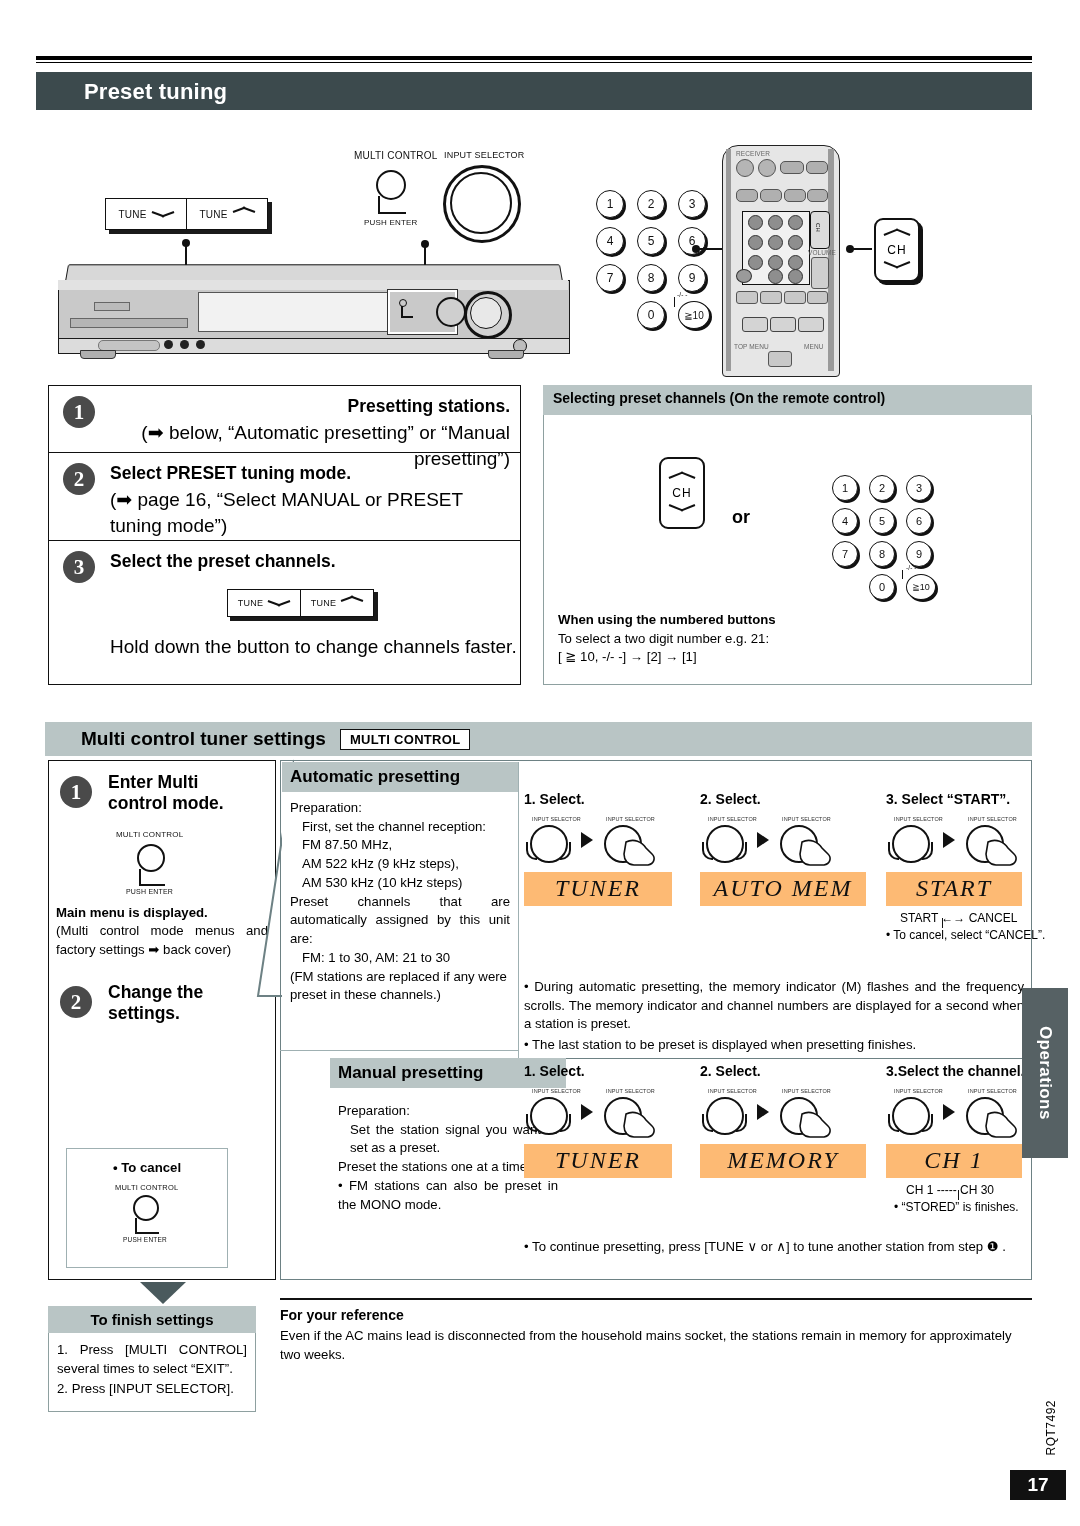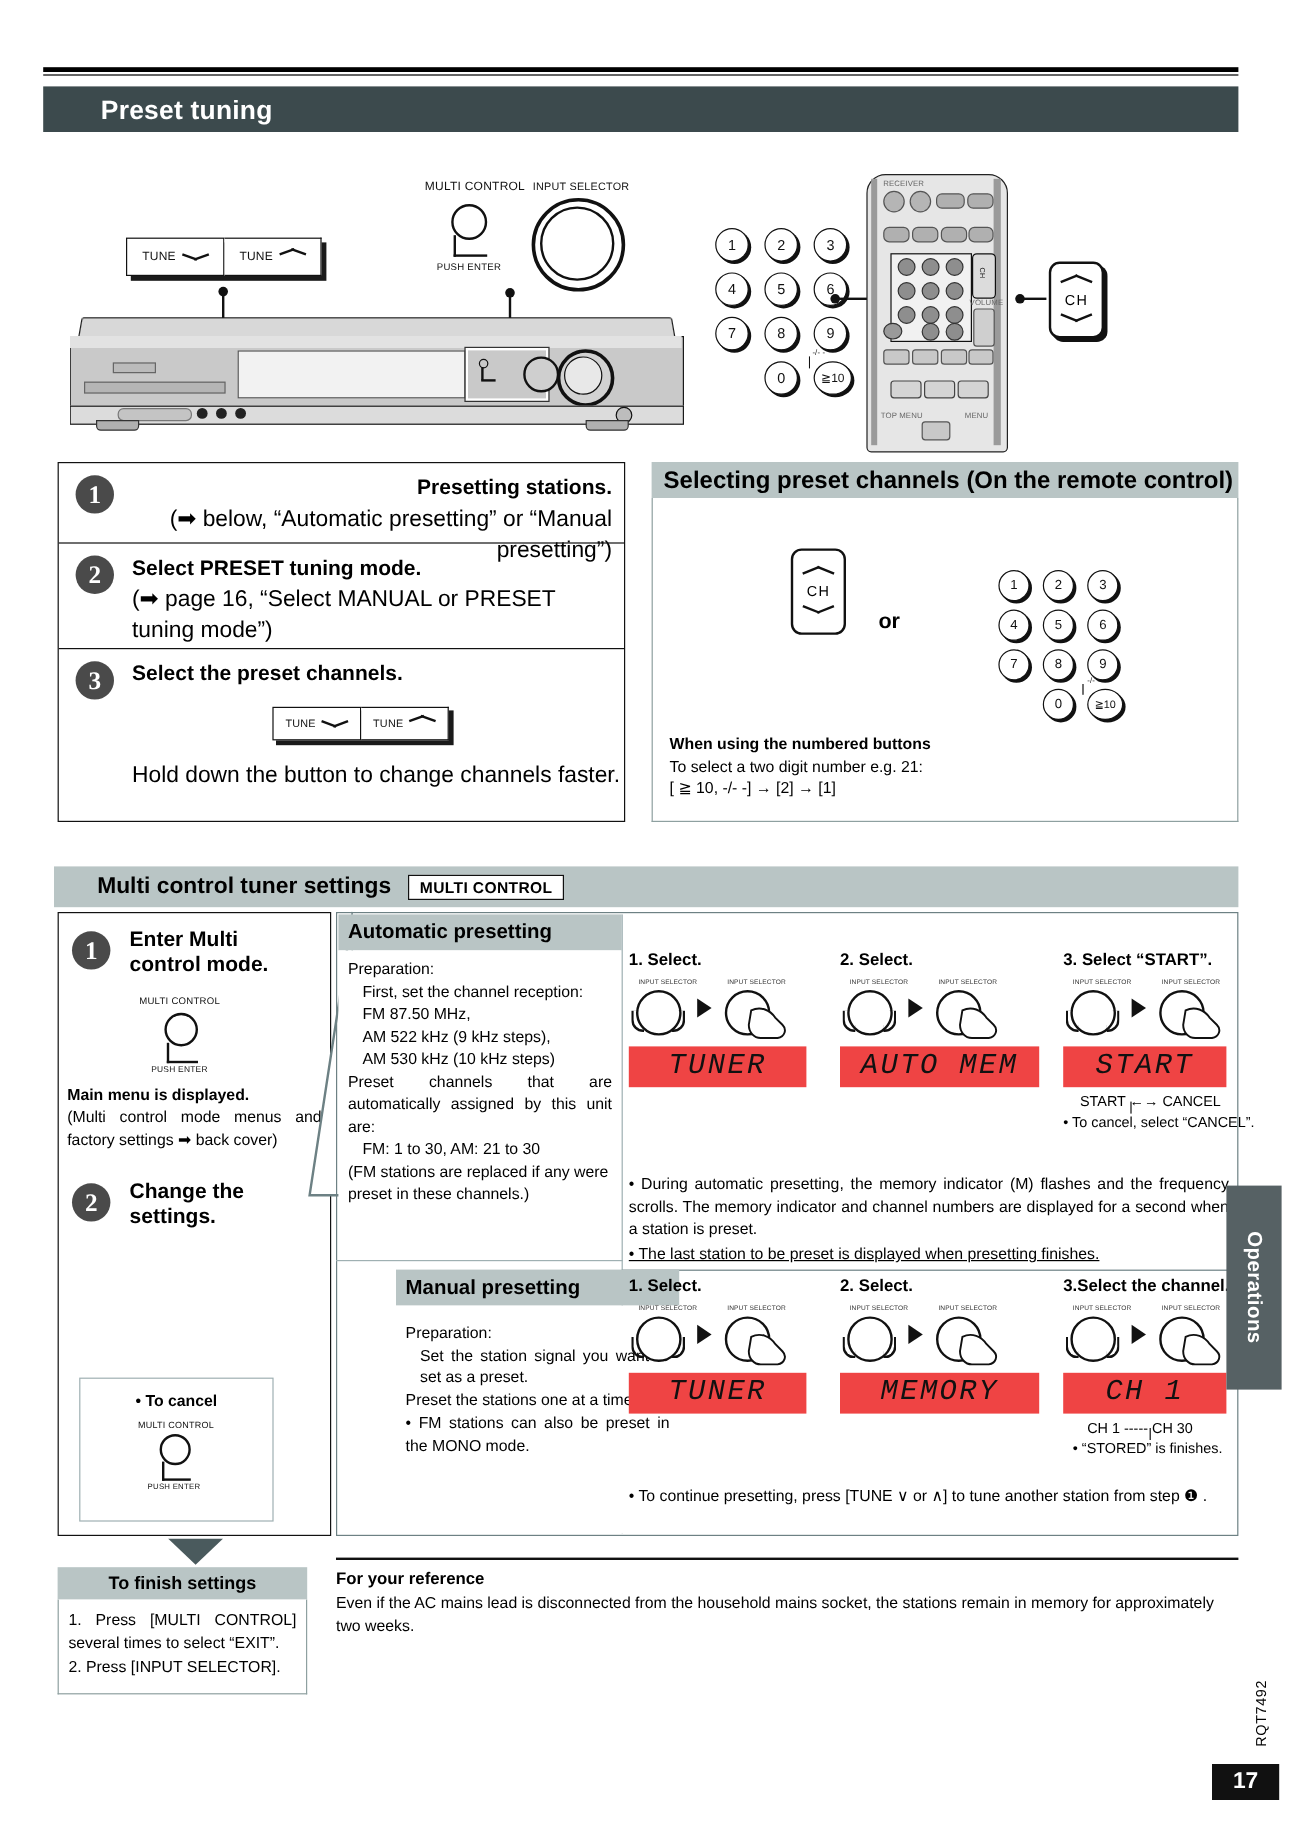--- a/index.html
+++ b/index.html
@@ -106,21 +106,21 @@
     display:flex;align-items:center;justify-content:center;
     font-size:21px;font-weight:bold;font-family:"Liberation Serif",serif;
   }
   .step-head{font-size:17.5px;font-weight:bold;margin:0;line-height:1.22;}
   .step-sub{font-size:19px;line-height:1.35;margin-top:3px;}
 
   
   .panel{position:absolute;box-sizing:border-box;}
   .panel-head{
     background:#b9c5c5;color:#000;
-    font-size:20px;font-weight:bold;
+    font-size:14px;font-weight:bold;
     padding:5px 10px 6px 10px;
     box-sizing:border-box;
     white-space:nowrap;
   }
   .panel-body{
     background:#fff;border:1.4px solid #8ea0a0;border-top:none;
     box-sizing:border-box;
   }
 
   
@@ -130,22 +130,22 @@
     display:flex;align-items:center;
   }
   .mc-banner .t{font-size:19px;font-weight:bold;margin-left:36px;}
   .mc-tag{
     margin-left:14px;background:#fff;border:1.2px solid #111;
     padding:2px 9px;font-size:13px;font-weight:bold;letter-spacing:.3px;
   }
 
   
   .lcd{
-    background:#ef4444;color:#111;
-    font-family:Liberation Mono, monospace;
+    background:#fdba74;color:#111;
+    font-family:Liberation Serif, serif;
     font-style:italic;font-weight:normal;
     display:flex;align-items:center;justify-content:center;
     letter-spacing:2px;
     box-sizing:border-box;
   }
 
   
   .txt{font-size:13.2px;line-height:1.42;}
   .txt-j{font-size:13.2px;line-height:1.42;text-align:justify;}
   .bold{font-weight:bold;}
@@ -551,21 +551,21 @@
       </div>
       <div class="lcd" style="margin-top:8px;width:136px;height:34px;font-size:24px;">START</div>
       <div class="abs" style="left:56px;top:128px;width:1.4px;height:10px;background:#111;"></div>
       <div class="txt" style="margin-top:4px;padding-left:14px;font-size:12px;">START ←→ CANCEL</div>
       <div class="txt" style="font-size:12px;">• To cancel, select “CANCEL”.</div>
     </div>
   </div>
 
   <div class="abs" style="left:524px;top:978px;width:500px;">
     <div class="txt-j">• During automatic presetting, the memory indicator (M) flashes and the frequency scrolls. The memory indicator and channel numbers are displayed for a second when a station is preset.</div>
-    <div class="txt-j" style="margin-top:2px;text-decoration:underline;">• The last station to be preset is displayed when presetting finishes.</div>
+    <div class="txt-j" style="margin-top:2px;">• The last station to be preset is displayed when presetting finishes.</div>
   </div>
 
   <div class="abs" style="left:518px;top:1058px;width:514px;height:1.4px;background:#6d8184;"></div>
   <div class="abs" style="left:280px;top:1050px;width:239px;height:1.4px;background:#9fb0b2;"></div>
 
   <div class="panel" style="left:282px;top:1058px;width:236px;margin-left:48px;">
     <div class="panel-head" style="font-size:17px;padding:5px 8px;">Manual presetting</div>
     <div class="panel-body" style="border:none;padding:14px 8px 6px 8px;height:190px;">
       <div class="txt">Preparation:</div>
       <div class="txt-j" style="padding-left:12px;">Set the station signal you want to set as a preset.</div>

